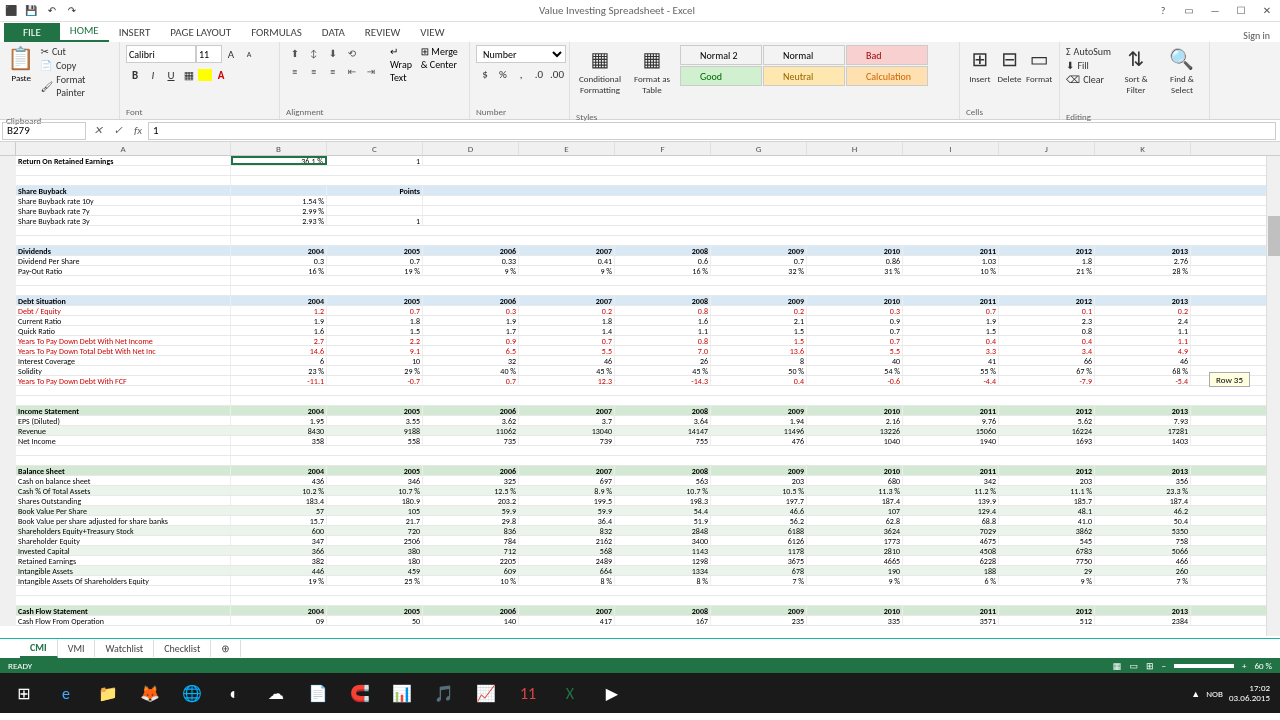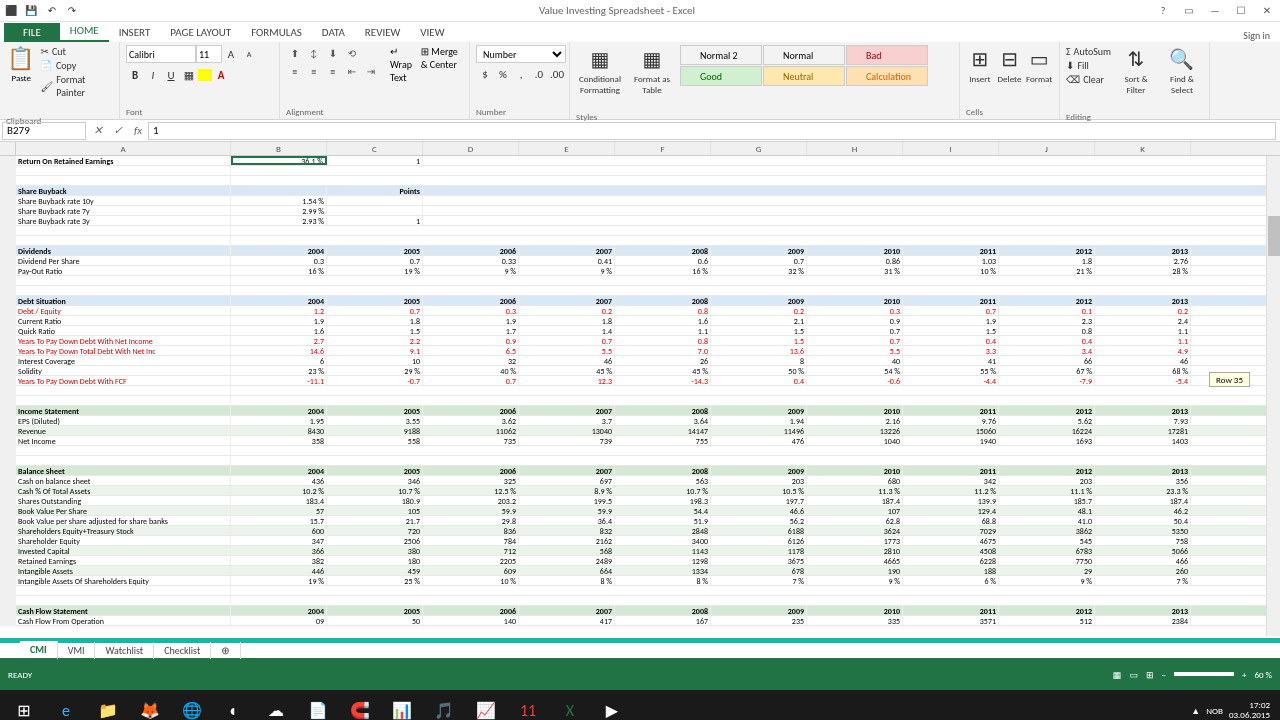--- a/index.html
+++ b/index.html
@@ -54,24 +54,24 @@
 .row{display:flex;height:10px;font-size:8px;border-bottom:1px solid #e8e8e8;}
 .row.sect{background:#d9e8f5;font-weight:bold;}
 .row.green{background:#d4e9d4;font-weight:bold;}
 .row.greenlt{background:#eaf4ea;}
 .cell{border-right:1px solid #eee;padding:0 2px;overflow:hidden;white-space:nowrap;display:flex;align-items:center;}
 .cell.r{justify-content:flex-end;}
 .cell.red{color:#c00;}
 .c0{width:215px;}
 .cn{width:96px;}
 .sel{border:2px solid #217346;background:#fff;}
-.footer-tabs{height:20px;background:#fff;border-top:5px solid #14b8a6;display:flex;align-items:center;padding-left:20px;}
+.footer-tabs{height:20px;background:#fff;border-top:1px solid #14b8a6;display:flex;align-items:center;padding-left:20px;}
 .sheet-tab{padding:2px 10px;font-size:10px;color:#444;border-right:1px solid #ddd;}
 .sheet-tab.active{background:#fff;border-bottom:2px solid #217346;color:#217346;font-weight:bold;}
-.status{height:32px;background:#217346;color:#fff;display:flex;align-items:center;padding:0 8px;font-size:9px;}
+.status{height:15px;background:#217346;color:#fff;display:flex;align-items:center;padding:0 8px;font-size:9px;}
 .status-right{margin-left:auto;display:flex;gap:8px;align-items:center;}
 .taskbar{height:40px;background:#1a1a1a;display:flex;align-items:center;padding:0 4px;gap:2px;}
 .tb-item{width:40px;height:32px;display:flex;align-items:center;justify-content:center;color:#fff;font-size:16px;}
 .tb-right{margin-left:auto;display:flex;align-items:center;gap:6px;color:#fff;font-size:9px;padding-right:6px;}
 .tb-clock{text-align:right;line-height:10px;}
 .scrollbar-right{position:absolute;right:0;top:14px;width:14px;height:480px;background:#f0f0f0;border-left:1px solid #ddd;}
 .scroll-thumb{position:absolute;width:12px;left:1px;top:60px;height:40px;background:#c0c0c0;}
 .tooltip{position:absolute;right:30px;top:230px;background:#ffffe0;border:1px solid #aaa;padding:1px 6px;font-size:9px;}
 </style>
 </head>

